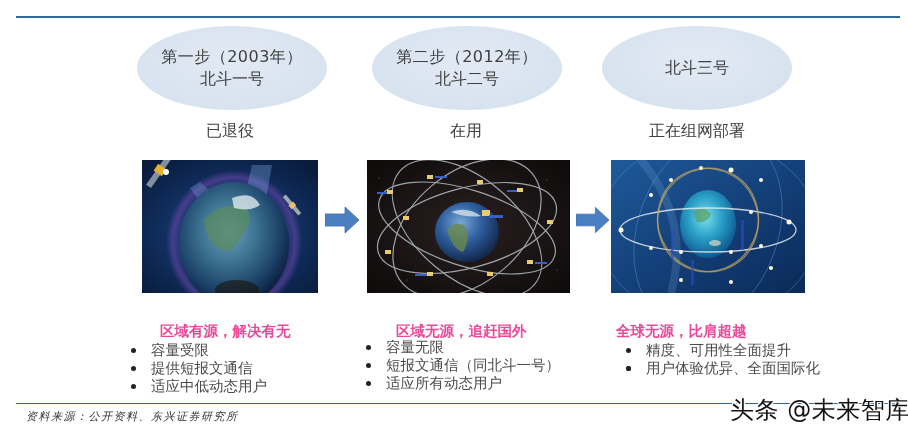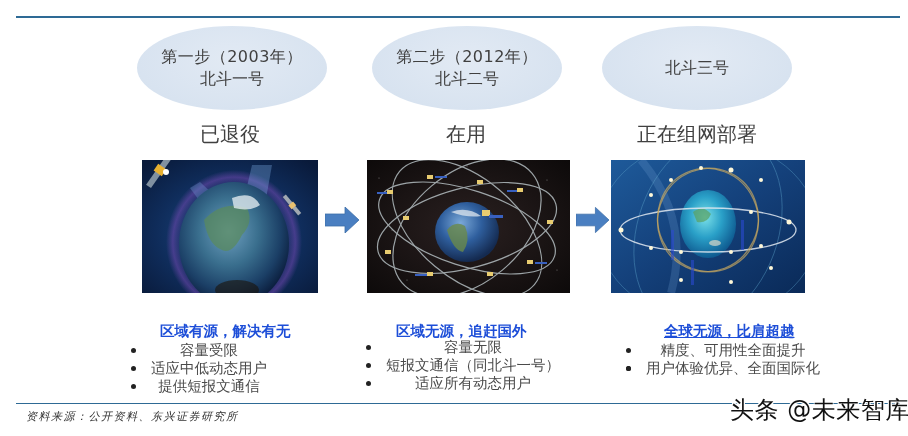--- a/index.html
+++ b/index.html
@@ -12,36 +12,36 @@
 
   .ellipse {
     position: absolute; border-radius: 50%;
     background: radial-gradient(ellipse at 50% 40%, #e2eaf4 0%, #d8e3f0 70%, #d2dfee 100%);
     display: flex; flex-direction: column; align-items: center; justify-content: center;
     font-size: 16px; line-height: 22px; color: #404040; text-align: center;
   }
   .ellipse .line1 { letter-spacing: 0.5px; }
 
   .status {
-    position: absolute; font-size: 20px; color: #404040; text-align: center; width: 200px;
+    position: absolute; font-size: 16px; color: #404040; text-align: center; width: 200px;
   }
 
   .pic { position: absolute; overflow: hidden; }
   .pic svg { display: block; width: 100%; height: 100%; }
 
   .arrow { position: absolute; }
 
   .heading {
     position: absolute; font-family: "DejaVu Serif", "Liberation Serif", serif;
-    font-weight: bold; font-size: 14.5px; color: #1d4ed8; white-space: nowrap; text-align: right;
+    font-weight: bold; font-size: 14.5px; color: #ec4899; white-space: nowrap; text-align: right;
   }
   .bullets { position: absolute; list-style: none; }
   .bullets li {
     position: relative; font-size: 14.5px; line-height: 18px; color: #4a4a4a;
-    padding-left: 20px; white-space: nowrap; font-family: "DejaVu Sans", "Liberation Sans", sans-serif; text-align: center;
+    padding-left: 20px; white-space: nowrap; font-family: "DejaVu Sans", "Liberation Sans", sans-serif;
   }
   .bullets li .dot {
     position: absolute; left: 0; top: 7px; width: 5px; height: 5px; border-radius: 50%; background: #222;
   }
 
   .source {
     position: absolute; left: 26px; top: 409px; font-size: 11px; font-style: italic;
     color: #333; font-family: "DejaVu Serif", "Liberation Serif", serif; letter-spacing: 1.5px;
   }
   .watermark {
@@ -225,32 +225,32 @@
       <rect x="60" y="70" width="3" height="30"></rect>
         <rect x="130" y="60" width="3" height="30"></rect>
       <rect x="80" y="100" width="3" height="25"></rect>
     </g>
   </svg>
 </div>
 
 <div class="heading" style="left:160px; top:322px;">区域有源，解决有无</div>
 <ul class="bullets" style="left:131px; top:341px;">
   <li><span class="dot"></span><span>容量受限</span></li>
+  <li><span class="dot"></span><span>提供短报文通信</span></li>
   <li><span class="dot"></span><span>适应中低动态用户</span></li>
-  <li><span class="dot"></span><span>提供短报文通信</span></li>
 </ul>
 
 <div class="heading" style="left:396px; top:322px;">区域无源，追赶国外</div>
 <ul class="bullets" style="left:366px; top:338px;">
   <li><span class="dot"></span><span>容量无限</span></li>
   <li><span class="dot"></span><span>短报文通信（同北斗一号）</span></li>
   <li><span class="dot"></span><span>适应所有动态用户</span></li>
 </ul>
 
-<div class="heading" style="left:664px; top:322px;text-decoration:underline;">全球无源，比肩超越</div>
+<div class="heading" style="left:616px; top:322px;">全球无源，比肩超越</div>
 <ul class="bullets" style="left:626px; top:341px;">
   <li><span class="dot"></span><span>精度、可用性全面提升</span></li>
   <li><span class="dot"></span></li>
   <li><span class="dot"></span><span>用户体验优异、全面国际化</span></li>
 </ul>
 
 <div class="rule rule-bottom"></div>
 <div class="source">资料来源：公开资料、东兴证券研究所</div>
 <div class="watermark">头条 @未来智库</div>
 

